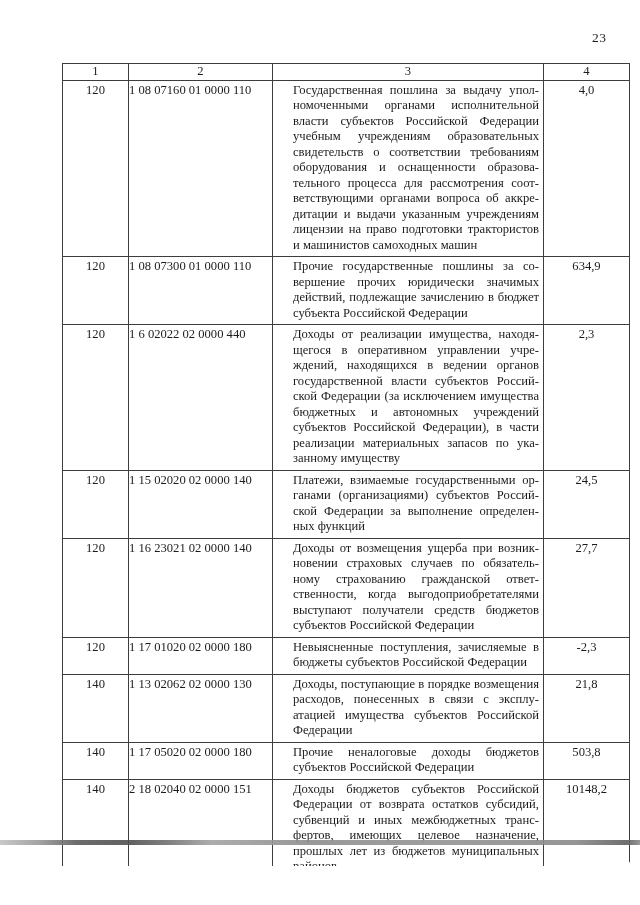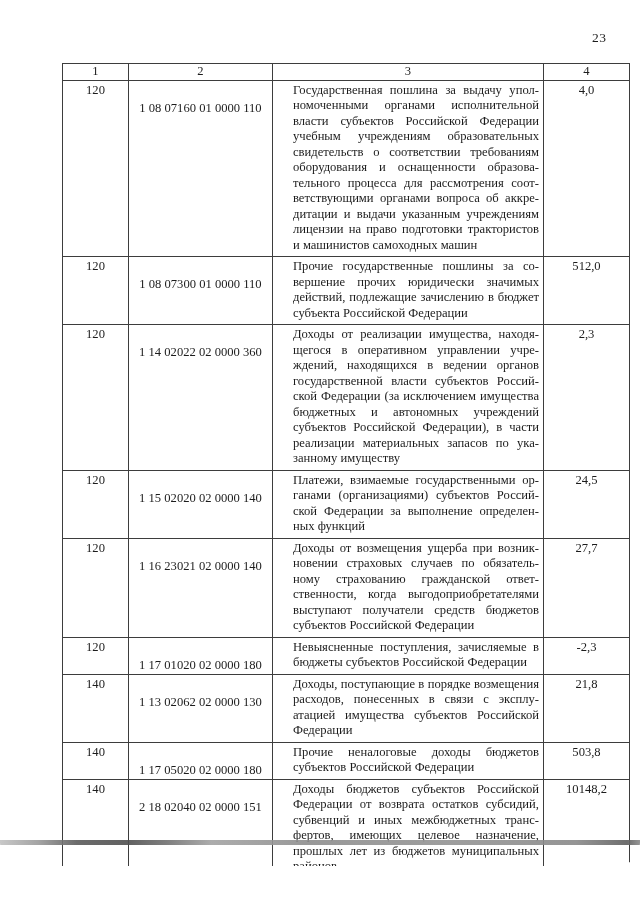--- a/index.html
+++ b/index.html
@@ -37,21 +37,21 @@
   th, td {
     border: 1px solid var(--line);
     vertical-align: top;
     font-size: 12.6px;
     line-height: 15.5px;
     font-weight: normal;
     color: var(--ink);
   }
   th { text-align: center; height: 16px; padding: 0; }
   td.cell-admin  { text-align: center; padding-top: 2px; }
-  td.cell-code   { text-align: center; padding-top: 20px; white-space: nowrap; }
+  td.cell-code   { text-align: left; padding-top: 2px; white-space: nowrap; }
   td.cell-amount { text-align: center; padding-top: 2px; margin-top: 24px; }
   td.cell-name {
     text-align: justify;
     padding: 2px 4px 3px 20px;
     hyphens: manual;
     -webkit-hyphens: manual;
   }
   
   .scan-band {
     position: absolute;
@@ -101,26 +101,26 @@
     <td class="cell-admin">120</td>
     <td class="cell-code">1 08 07160 01 0000 110</td>
     <td class="cell-name">Государственная пошлина за выдачу упол­номоченными органами исполнительной власти субъектов Российской Федерации учебным учреждениям образовательных свидетельств о соответствии требованиям оборудования и оснащенности образова­тельного процесса для рассмотрения соот­ветствующими органами вопроса об аккре­дитации и выдачи указанным учреждениям лицензии на право подготовки трактори­стов и машинистов самоходных машин</td>
     <td class="cell-amount">4,0</td>
   </tr>
 
   <tr class="data-row">
     <td class="cell-admin">120</td>
     <td class="cell-code">1 08 07300 01 0000 110</td>
     <td class="cell-name">Прочие государственные пошлины за со­вершение прочих юридически значимых действий, подлежащие зачислению в бюд­жет субъекта Российской Федерации</td>
-    <td class="cell-amount">512,0</td>
+    <td class="cell-amount">634,9</td>
   </tr>
 
   <tr class="data-row">
     <td class="cell-admin">120</td>
-    <td class="cell-code">1 14 02022 02 0000 360</td>
+    <td class="cell-code">1 6 02022 02 0000 440</td>
     <td class="cell-name">Доходы от реализации имущества, находя­щегося в оперативном управлении учре­ждений, находящихся в ведении органов государственной власти субъектов Россий­ской Федерации (за исключением имуще­ства бюджетных и автономных учреждений субъектов Российской Федерации), в части реализации материальных запасов по ука­занному имуществу</td>
     <td class="cell-amount">2,3</td>
   </tr>
 
   <tr class="data-row">
     <td class="cell-admin">120</td>
     <td class="cell-code">1 15 02020 02 0000 140</td>
     <td class="cell-name">Платежи, взимаемые государственными ор­ганами (организациями) субъектов Россий­ской Федерации за выполнение определен­ных функций</td>
     <td class="cell-amount">24,5</td>
   </tr>

